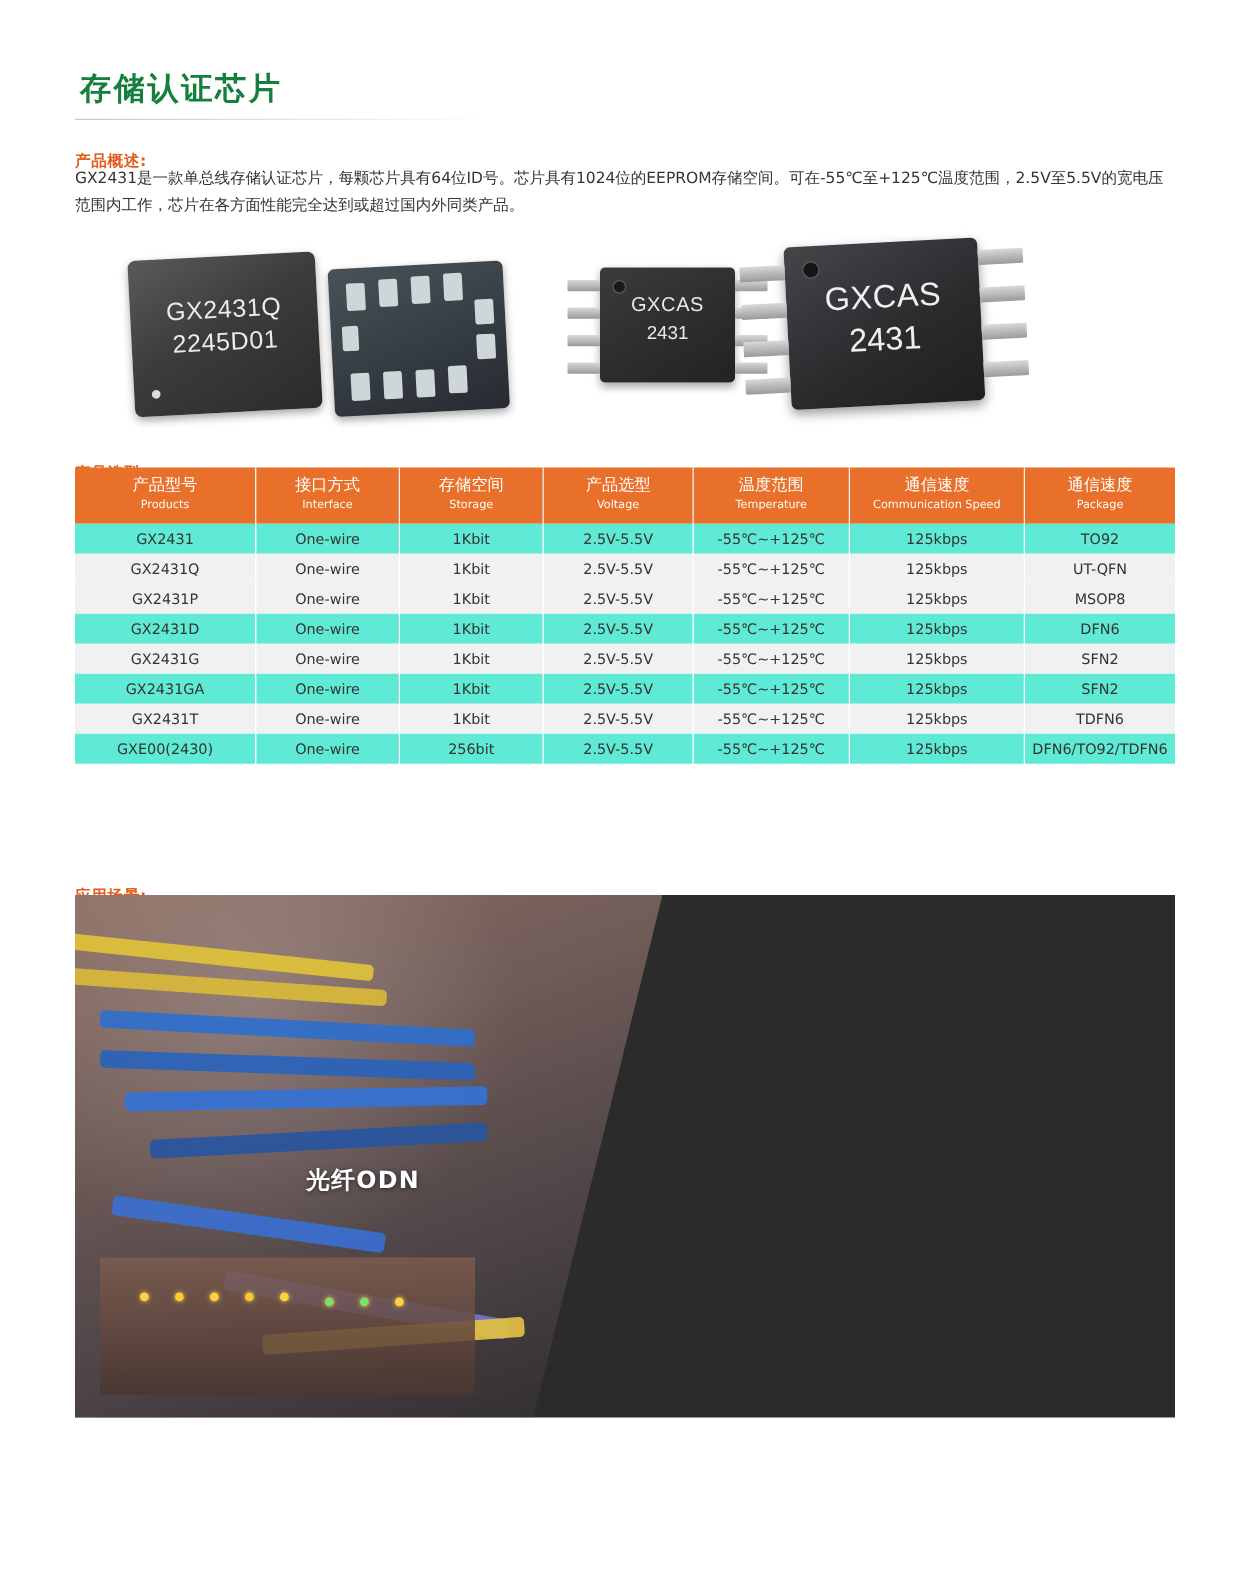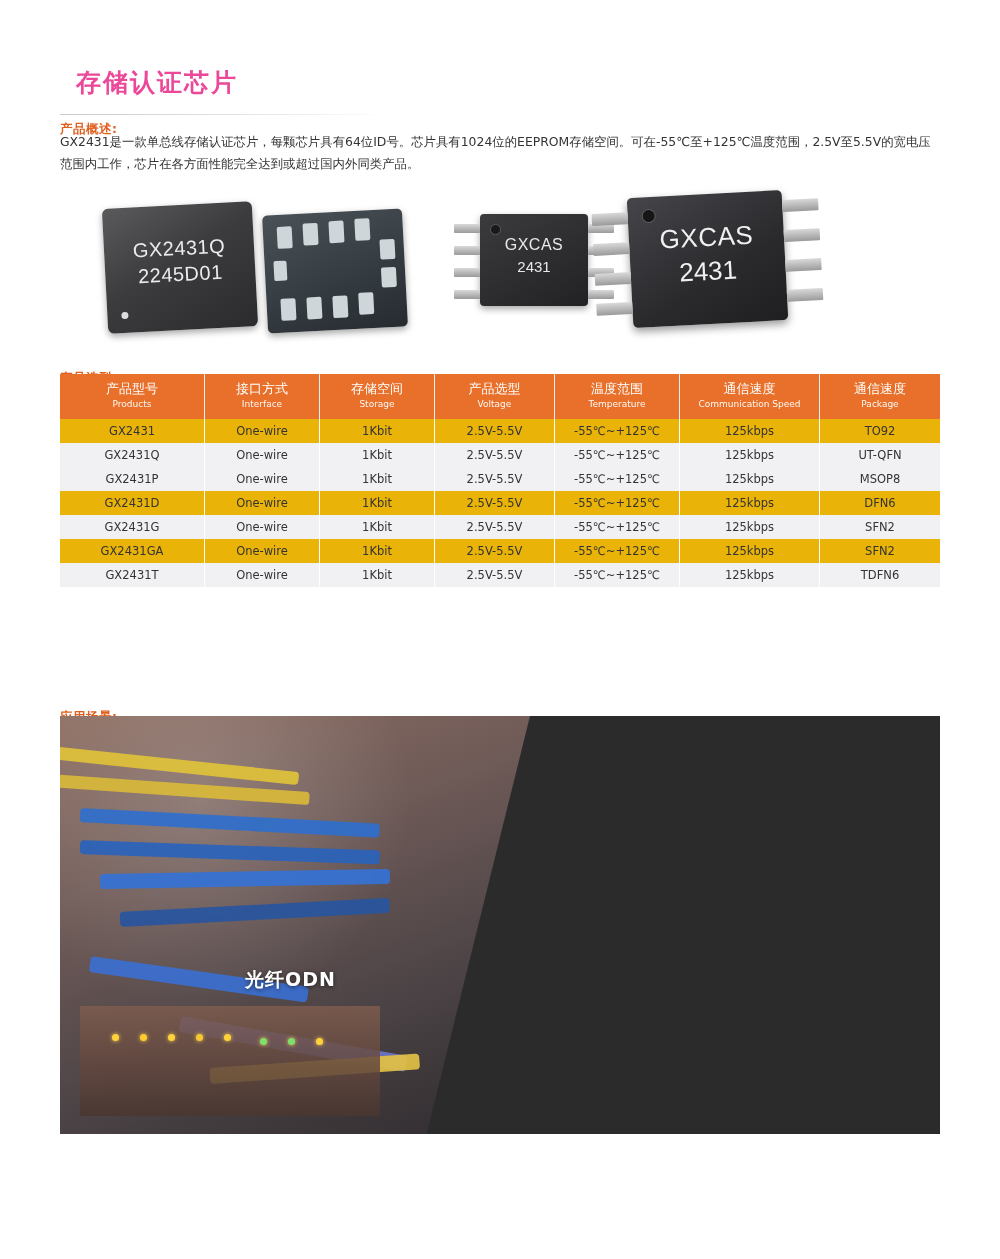--- a/index.html
+++ b/index.html
@@ -26,24 +26,24 @@
   
   .title-wrap {
     position: absolute;
     left: 60px;
     top: 52px;
     width: 820px;
   }
   .page-title {
     font-size: 25px;
     font-weight: bold;
-    color: #ec4899;
+    color: #15803d;
     letter-spacing: 2px;
     line-height: 1.2;
-    margin: 16px;
+    margin: 4px;
     font-family: "DejaVu Sans", "Liberation Sans", sans-serif;
   }
   .title-rule {
     margin-top: 9px;
     height: 1px;
     width: 330px;
     background: linear-gradient(to right, #c9c9c9 0%, #e6e6e6 60%, #ffffff 100%);
   }
 
   
@@ -204,21 +204,21 @@
   .th-cn { font-size: 13px; font-weight: normal; display:block; }
   .th-en { font-size: 9px; display:block; margin-top: 2px; opacity: .95;}
   table.sel tbody td {
     font-size: 11.5px;
     text-align: center;
     padding: 5px 2px;
     color: #333;
     border-right: 1px solid #ffffff;
     height: 13px;
   }
-  table.sel tbody tr.odd td { background: #eab308; }
+  table.sel tbody tr.odd td { background: #5eead4; }
   table.sel tbody tr.even td { background: #f1f1f3; }
   table.sel tbody td:last-child { border-right: none; }
 
   
   .apps {
     position: absolute;
     left: 60px;
     top: 716px;
     width: 880px;
     height: 418px;
@@ -266,21 +266,20 @@
     opacity: .92;
   }
   .app-caption {
     position: absolute;
     color: #ffffff;
     font-size: 19px;
     font-weight: bold;
     letter-spacing: 1px;
     text-shadow: 0 1px 4px rgba(0,0,0,.6);
     font-family: "DejaVu Sans", "Liberation Sans", sans-serif;
-    margin-top: 36px;
   }
   #cap-left  { left: 185px; top: 215px; }
   #cap-right { left: 215px; top: 215px; }
 </style>
 </head>
 <body>
 
 <div class="page">
 
   <div class="title-wrap">
@@ -435,20 +434,29 @@
         </tr>
         <tr class="even">
           <td>GX2431T</td>
           <td>One-wire</td>
           <td>1Kbit</td>
           <td>2.5V-5.5V</td>
           <td>-55℃~+125℃</td>
           <td>125kbps</td>
           <td>TDFN6</td>
         </tr>
+        <tr class="odd">
+          <td>GXE00(2430)</td>
+          <td>One-wire</td>
+          <td>256bit</td>
+          <td>2.5V-5.5V</td>
+          <td>-55℃~+125℃</td>
+          <td>125kbps</td>
+          <td>DFN6/TO92/TDFN6</td>
+        </tr>
       </tbody>
     </table>
   </div>
 
   <div class="section-label" id="lbl-apps">应用场景:</div>
 
   <div class="apps">
 
     <div class="app-pane app-left">
 

